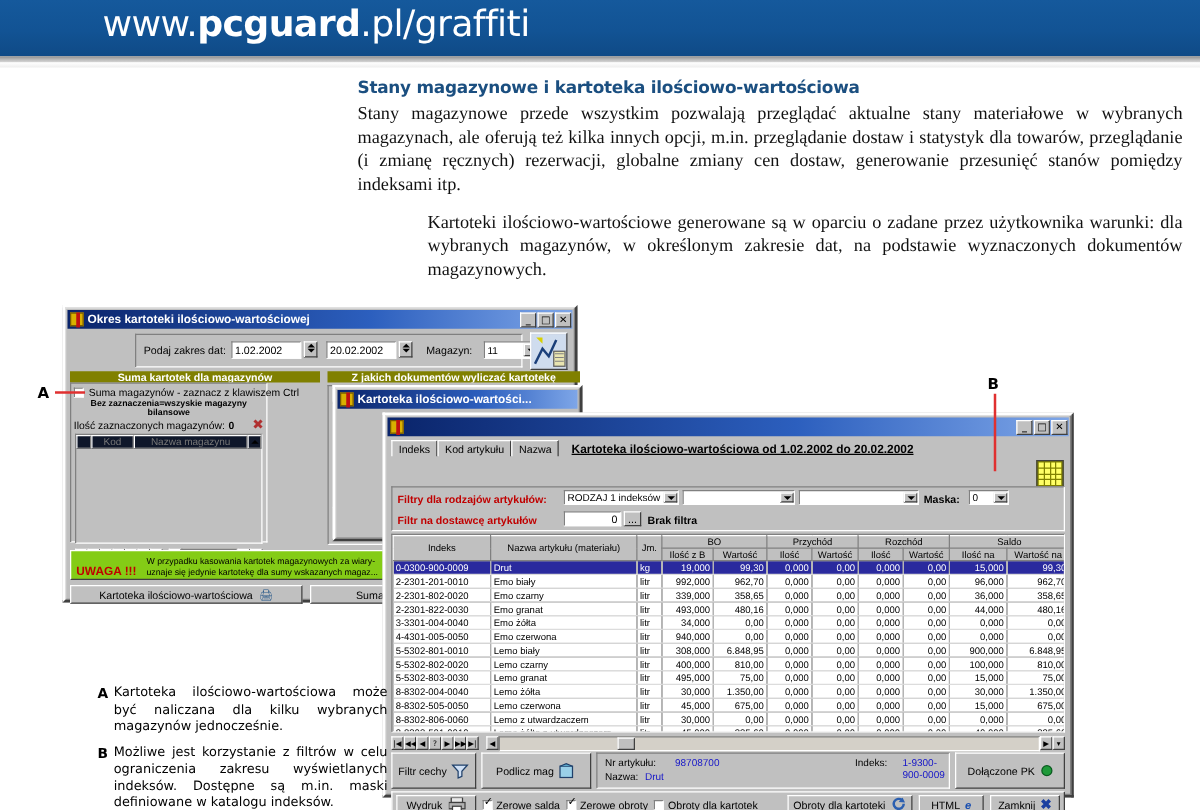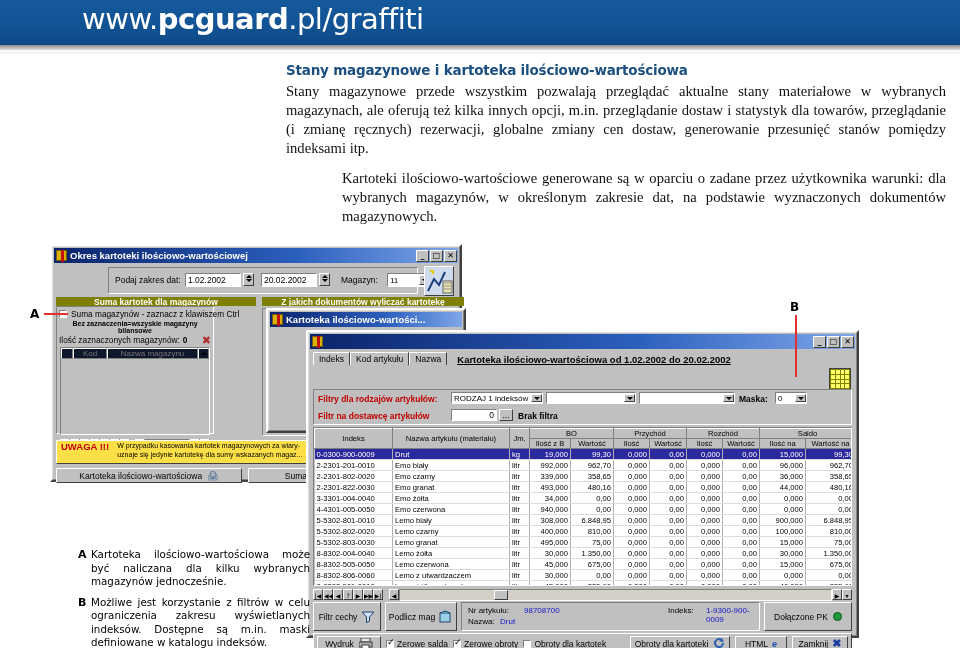--- a/index.html
+++ b/index.html
@@ -180,24 +180,24 @@
   .navbar { display:flex; gap:0px; align-items:center; height:12px; }
   .navbtn {
     width:10px;height:11px;background:#c0c0c0;font-size:6px;line-height:11px;
     text-align:center;
     border-top:1px solid #fff;border-left:1px solid #fff;
     border-right:1px solid #404040;border-bottom:1px solid #404040;
     font-family:"DejaVu Sans", sans-serif; color:#000;
   }
   #uwaga {
     position:absolute; left:0px; top:174px; width:408px; height:24px;
-    background:#fde047;
+    background:#84cc16;
     border-top:1px solid #fff;border-left:1px solid #fff;
     border-right:1px solid #404040;border-bottom:1px solid #404040;
-    display:flex; align-items:flex-start; padding-left:4px;
+    display:flex; align-items:flex-end; padding-left:4px;
   }
   #uwaga .u1 { color:#c00000; font-weight:bold; font-size:9.5px; margin-right:8px; }
   #uwaga .u2 { color:#000; font-size:7px; line-height:9px; }
 
   #w1-bottom { position:absolute; left:0px; top:202px; width:408px; height:15px; display:flex; gap:6px; }
 
   
   #w2 { left:266px; top:308px; width:200px; height:125px; z-index:5; }
 
   
@@ -789,21 +789,21 @@
       <span class="navbtn">▾</span>
     </div>
 
     <div id="infobar">
       <div class="btn" style="width:68px;gap:4px;">
         <span>Filtr cechy</span>
         <svg width="14" height="13" viewBox="0 0 14 13">
           <path d="M1 2 h12 l-4.5 5 v4 l-3 1.5 v-5.5 z" fill="#cfe0f5" stroke="#20406a"></path>
         </svg>
       </div>
-      <div class="btn" style="width:72px;gap:4px;">
+      <div class="btn" style="width:88px;gap:4px;">
         <span>Podlicz mag</span>
         <svg width="14" height="13" viewBox="0 0 14 13">
           <rect x="1" y="3" width="10" height="9" fill="#9ad0e8" stroke="#20406a"></rect>
           <path d="M1 3 l5 -2 l5 2" fill="#5ba9cc" stroke="#20406a"></path>
         </svg>
       </div>
       <div id="artinfo">
         <div style="position:absolute;left:6px;top:3px;">Nr artykułu:</div>
         <div style="position:absolute;left:62px;top:3px;" class="blue">98708700</div>
         <div style="position:absolute;left:6px;top:14px;">Nazwa:</div>

